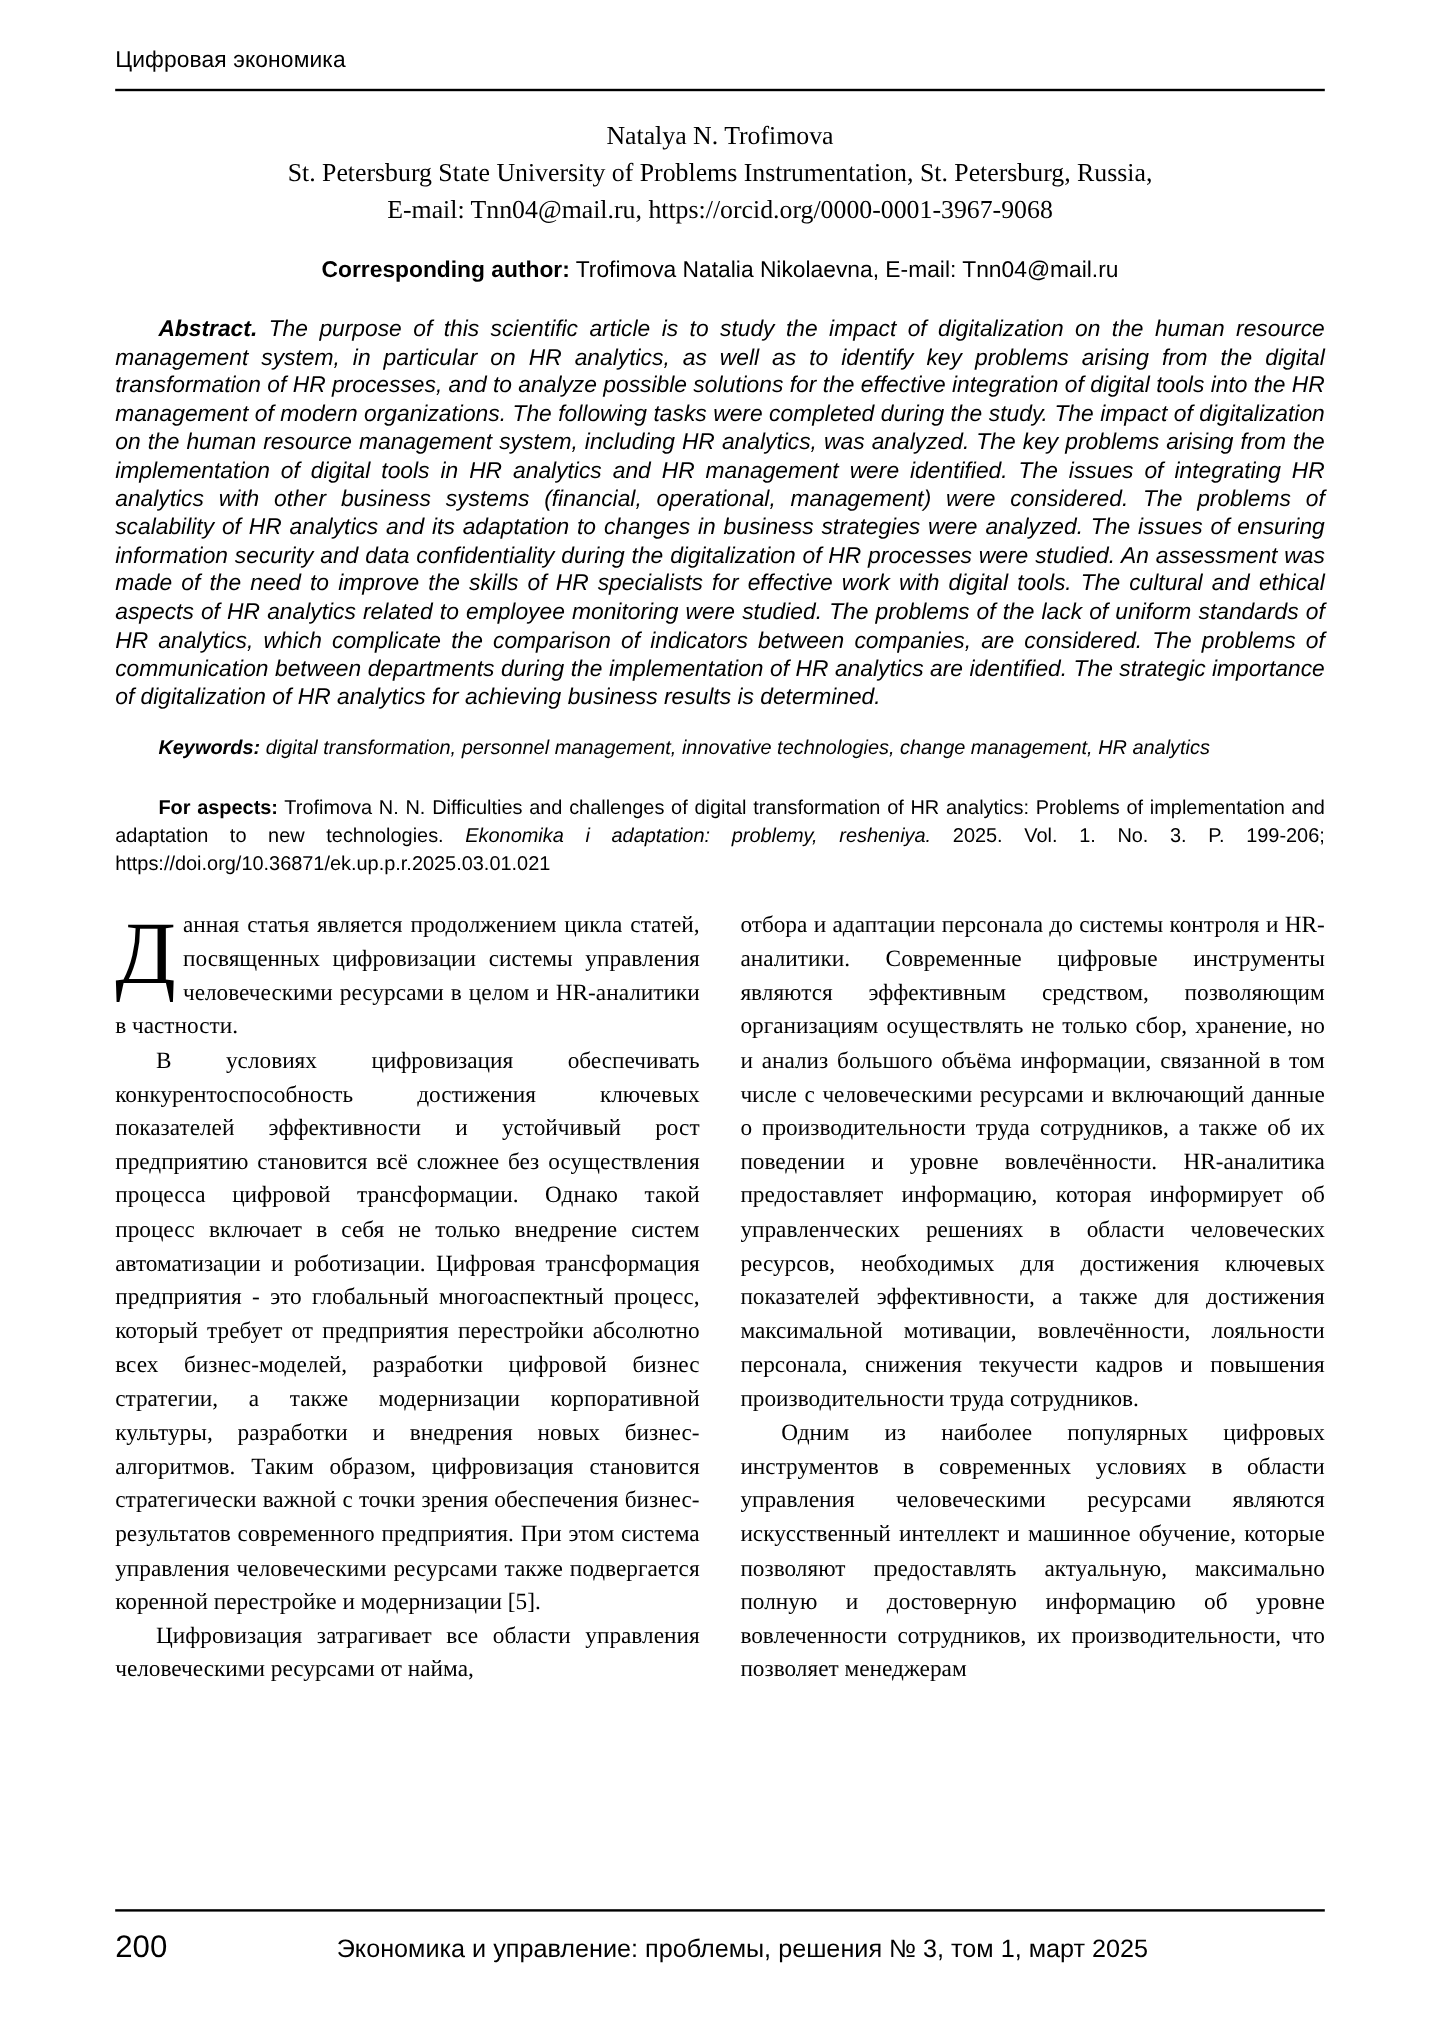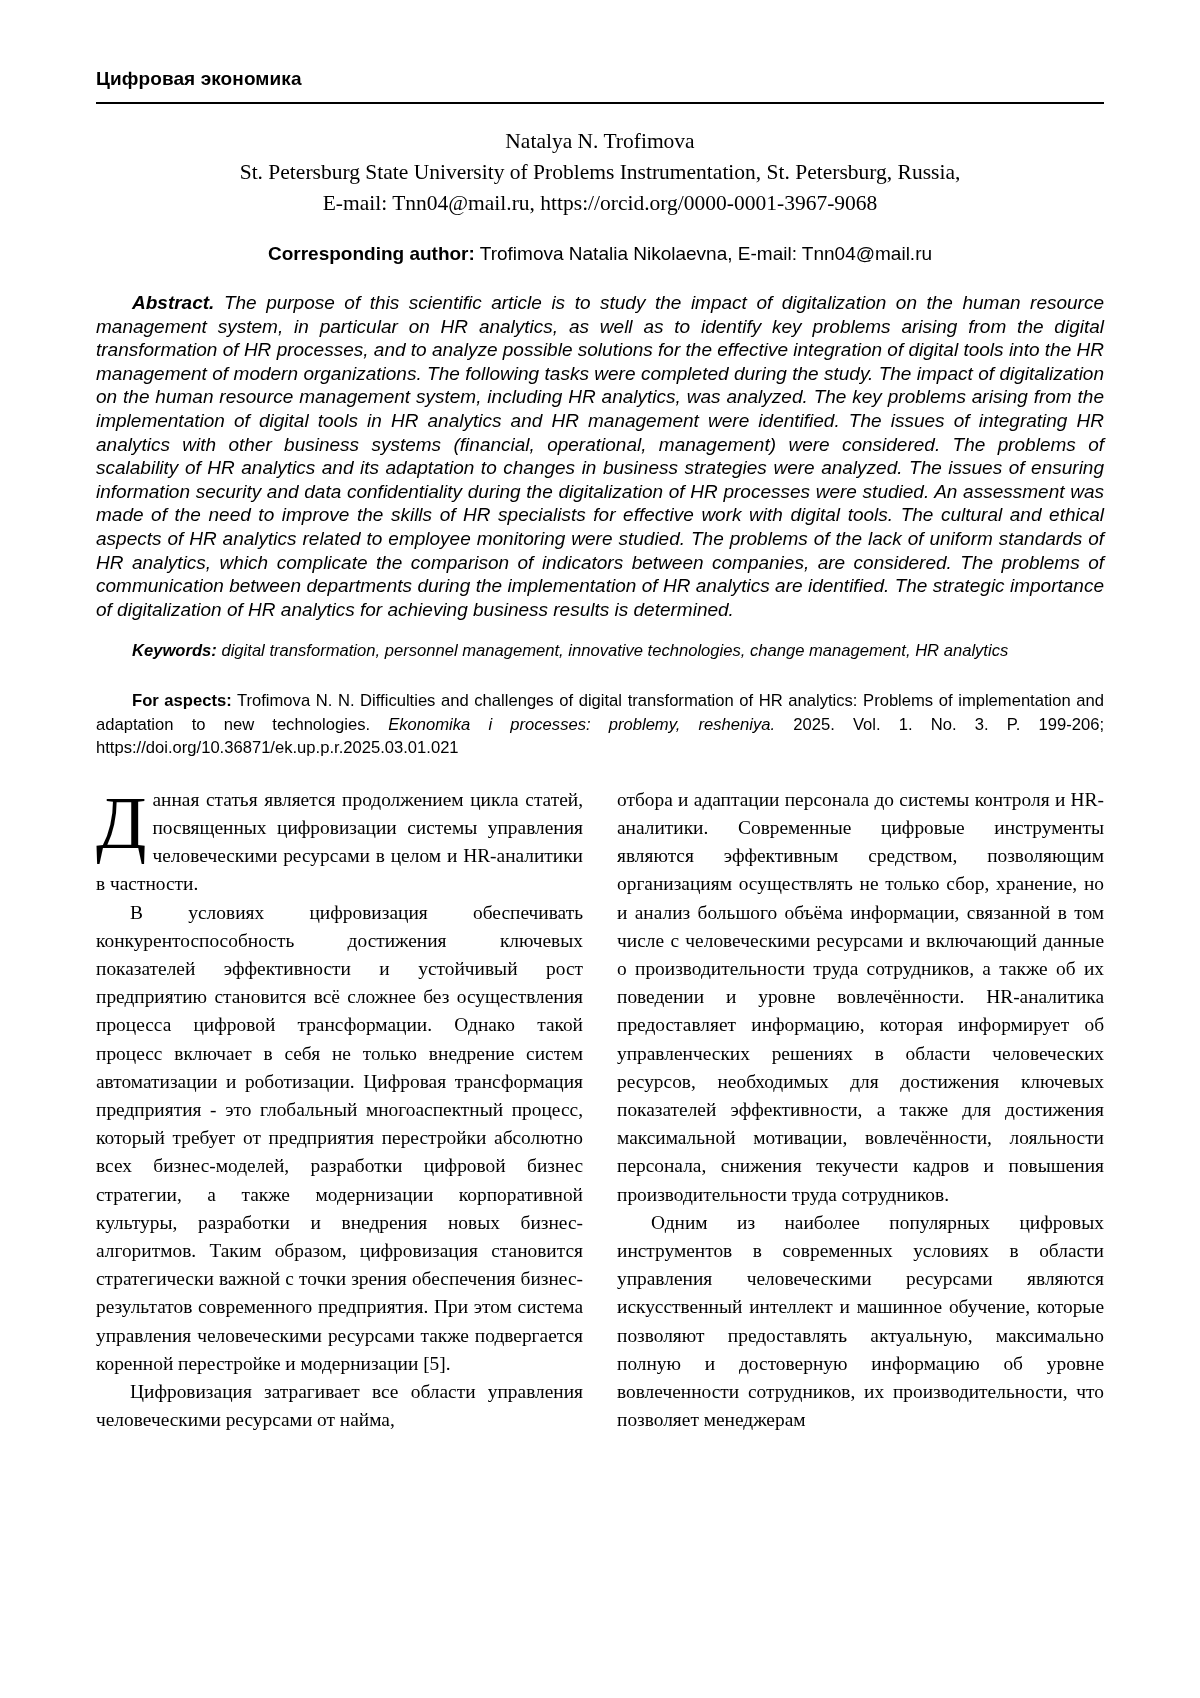--- a/index.html
+++ b/index.html
@@ -17,24 +17,24 @@
   .page {
     position: absolute;
     left: 96px;
     top: 0;
     width: 1008px;
     height: 1698px;
     box-sizing: border-box;
   }
   .running-head {
     font-family: "Liberation Sans", sans-serif;
-    font-weight: bold;
+    font-weight: normal;
     font-size: 19px;
     letter-spacing: 0.1px;
-    padding-top: 68px;
+    padding-top: 40px;
   }
   .rule-top {
     border-top: 2px solid #000;
     margin-top: 12px;
   }
   .authors {
     text-align: center;
     font-family: "Liberation Serif", serif;
     font-size: 21.5px;
     line-height: 31px;
@@ -162,29 +162,36 @@
 
   <div class="abstract">
     <b>Abstract.</b><span> The purpose of this scientific article is to study the impact of digitalization on the human resource management system, in particular on HR analytics, as well as to identify key problems arising from the digital transformation of HR processes, and to analyze possible solutions for the effective integration of digital tools into the HR management of modern organizations. The following tasks were completed during the study. The impact of digitalization on the human resource management system, including HR analytics, was analyzed. The key problems arising from the implementation of digital tools in HR analytics and HR management were identified. The issues of integrating HR analytics with other business systems (financial, operational, management) were considered. The problems of scalability of HR analytics and its adaptation to changes in business strategies were analyzed. The issues of ensuring information security and data confidentiality during the digitalization of HR processes were studied. An assessment was made of the need to improve the skills of HR specialists for effective work with digital tools. The cultural and ethical aspects of HR analytics related to employee monitoring were studied. The problems of the lack of uniform standards of HR analytics, which complicate the comparison of indicators between companies, are considered. The problems of communication between departments during the implementation of HR analytics are identified. The strategic importance of digitalization of HR analytics for achieving business results is determined.</span>
   </div>
 
   <div class="keywords">
     <b>Keywords:</b><span> digital transformation, personnel management, innovative technologies, change management, HR analytics</span>
   </div>
 
   <div class="citation">
-    <b>For aspects:</b><span> Trofimova N. N. Difficulties and challenges of digital transformation of HR analytics: Problems of implementation and adaptation to new technologies. </span><i>Ekonomika i processes: problemy, resheniya.</i><span> 2025. Vol. 1. No. 3. P. 199-206; https://doi.org/10.36871/ek.up.p.r.2025.03.01.021</span>
+    <b>For aspects:</b><span> Trofimova N. N. Difficulties and challenges of digital transformation of HR analytics: Problems of implementation and adaptation to new technologies. </span><i>Ekonomika i adaptation: problemy, resheniya.</i><span> 2025. Vol. 1. No. 3. P. 199-206; https://doi.org/10.36871/ek.up.p.r.2025.03.01.021</span>
   </div>
 
   <div class="columns">
     <div class="col">
       <p class="first"><span class="dropcap">Д</span><span>анная статья является продолжением цикла статей, посвященных цифровизации системы управления человеческими ресурсами в целом и HR-аналитики в частности.</span></p>
       <p>В условиях цифровизация обеспечивать конкурентоспособность достижения ключевых показателей эффективности и устойчивый рост предприятию становится всё сложнее без осуществления процесса цифровой трансформации. Однако такой процесс включает в себя не только внедрение систем автоматизации и роботизации. Цифровая трансформация предприятия - это глобальный многоаспектный процесс, который требует от предприятия перестройки абсолютно всех бизнес-моделей, разработки цифровой бизнес стратегии, а также модернизации корпоративной культуры, разработки и внедрения новых бизнес-алгоритмов. Таким образом, цифровизация становится стратегически важной с точки зрения обеспечения бизнес-результатов современного предприятия. При этом система управления человеческими ресурсами также подвергается коренной перестройке и модернизации [5].</p>
       <p>Цифровизация затрагивает все области управления человеческими ресурсами от найма,</p>
     </div>
     <div class="col">
       <p class="first">отбора и адаптации персонала до системы контроля и HR-аналитики. Современные цифровые инструменты являются эффективным средством, позволяющим организациям осуществлять не только сбор, хранение, но и анализ большого объёма информации, связанной в том числе с человеческими ресурсами и включающий данные о производительности труда сотрудников, а также об их поведении и уровне вовлечённости. HR-аналитика предоставляет информацию, которая информирует об управленческих решениях в области человеческих ресурсов, необходимых для достижения ключевых показателей эффективности, а также для достижения максимальной мотивации, вовлечённости, лояльности персонала, снижения текучести кадров и повышения производительности труда сотрудников.</p>
       <p>Одним из наиболее популярных цифровых инструментов в современных условиях в области управления человеческими ресурсами являются искусственный интеллект и машинное обучение, которые позволяют предоставлять актуальную, максимально полную и достоверную информацию об уровне вовлеченности сотрудников, их производительности, что позволяет менеджерам</p>
     </div>
   </div>
 
+  <div class="footer">
+    <div class="rule-bottom"></div>
+    <div class="footer-row">
+      <div class="page-num">200</div>
+      <div class="journal-line">Экономика и управление: проблемы, решения № 3, том 1, март 2025</div>
+    </div>
+  </div>
 
 </div>
 
 </body></html>

